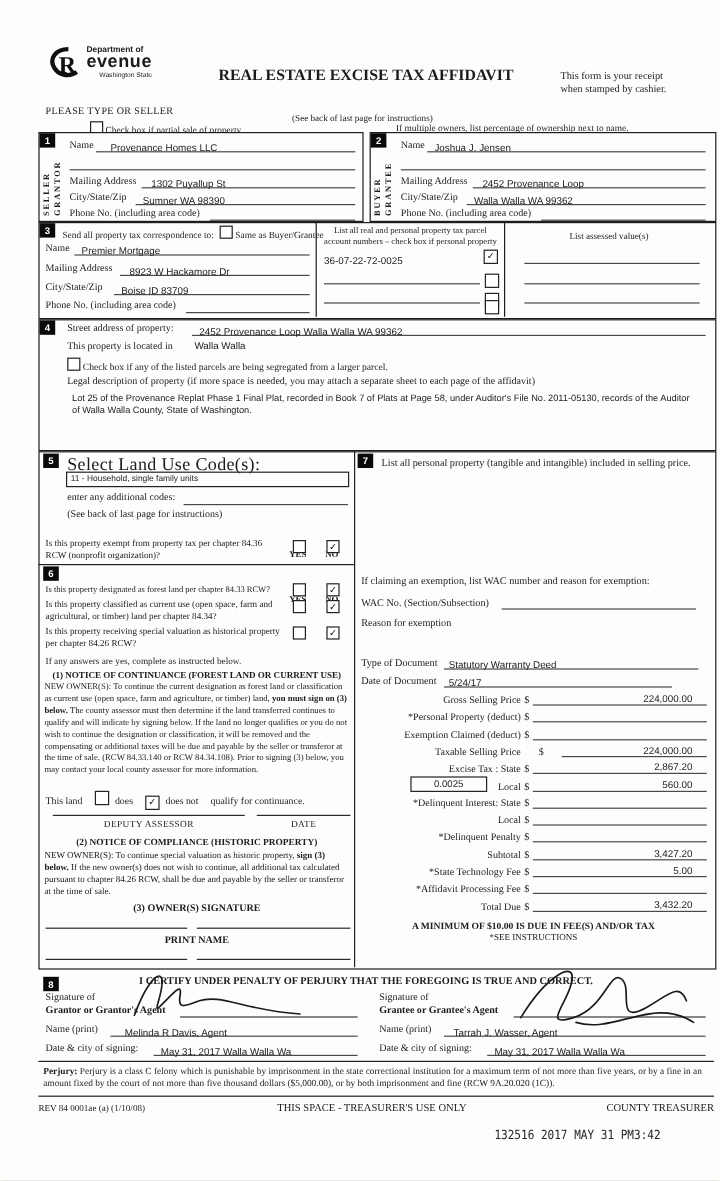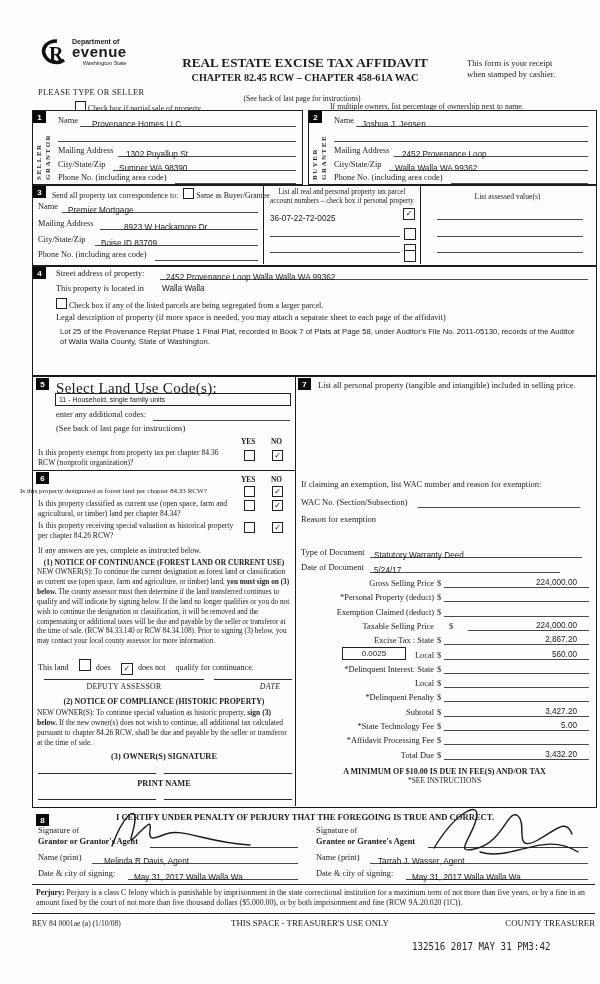--- a/index.html
+++ b/index.html
@@ -10,21 +10,21 @@
   .ctr{text-align:center;}
   .numbox{position:absolute;width:13px;height:12px;background:#0a0a0a;color:#fff;font-family:"Liberation Sans",sans-serif;font-size:8px;font-weight:bold;display:flex;align-items:center;justify-content:center;z-index:3;}
   .cb{display:inline-block;width:9px;height:9px;border:1px solid #222;font-family:"DejaVu Sans",sans-serif;font-size:8px;line-height:9px;text-align:center;vertical-align:-1px;background:#fff;color:#111;}
   .cb.big{width:10px;height:10px;line-height:10px;}
   .ul{border-bottom:1px solid #4a4a4a;}
   .box{position:absolute;border:1.4px solid #1d1d1d;background:#fdfdfb;}
   .thin{border-width:1px;}
   .vwrap{position:absolute;display:flex;}
   .vtxt{writing-mode:vertical-rl;transform:rotate(180deg);font-size:7px;font-weight:bold;letter-spacing:1.5px;line-height:9px;}
   .lab{font-size:8.4px;}
-  .sm{font-size:7.4px;}
+  .sm{font-size:7.4px;margin-top:20px;}
   .val{font-family:"Liberation Sans",sans-serif;font-size:8.2px;white-space:nowrap;}
   .mrow{position:absolute;left:300px;width:289px;height:13px;display:flex;align-items:flex-end;font-size:8.4px;}
   .mlabel{flex:0 0 134px;text-align:right;white-space:nowrap;}
   .mdollar{flex:0 0 10px;text-align:center;}
   .mline{flex:1;border-bottom:1px solid #4a4a4a;text-align:right;}
   .mval{font-family:"Liberation Sans",sans-serif;font-size:8.2px;padding-right:12px;}
   .ratebox{display:inline-block;border:1.2px solid #222;width:62px;text-align:center;font-family:"Liberation Sans",sans-serif;font-size:8px;line-height:11px;margin-right:9px;}
   .qtext{font-size:7.6px;line-height:1.3;}
   .para{font-size:7.25px;line-height:9.9px;text-align:left;}
   .sigpath{stroke:#1a1a1a;stroke-width:1.4;fill:none;stroke-linecap:round;}
@@ -44,21 +44,20 @@
       <div style="margin-left:2px;">
         <div class="sans b" style="font-size:7px;">Department of</div>
         <div class="sans b" style="font-size:15px;margin-top:-2px;letter-spacing:.5px;">evenue</div>
         <div class="sans" style="font-size:5.6px;text-align:right;">Washington State</div>
       </div>
     </div>
   </div>
   <div class="abs lab" style="left:38px;top:88px;letter-spacing:.3px;">PLEASE TYPE OR SELLER</div>
 
   <div class="abs b ctr" style="left:150px;top:55px;width:310px;font-size:13.2px;">REAL ESTATE EXCISE TAX AFFIDAVIT</div>
-  <div class="abs b ctr" style="left:150px;top:72px;width:310px;font-size:10.2px;">CHAPTER 82.45 RCW – CHAPTER 458-61A WAC</div>
 
   <div class="abs" style="left:467px;top:58px;font-size:8.6px;line-height:11px;">
     <div>This form is your receipt</div>
     <div>when stamped by cashier.</div>
   </div>
 
   <div class="abs ctr" style="left:32px;top:94px;width:540px;font-size:7.6px;">(See back of last page for instructions)</div>
 
   <div class="abs" style="left:75px;top:101px;font-size:7.8px;">
     <span class="cb"></span>
@@ -103,21 +102,21 @@
   <div class="abs" style="left:420px;top:185px;width:1px;height:79px;background:#1d1d1d;"></div>
   <div class="numbox" style="left:33px;top:186px;">3</div>
   <div class="abs" style="left:52px;top:188px;font-size:7.8px;">
     <span>Send all property tax correspondence to:</span>
     <span class="cb" style="margin-left:3px;"></span>
     <span>Same as Buyer/Grantee</span>
   </div>
   <div class="abs lab" style="left:38px;top:202px;">Name</div>
   <div class="abs ul" style="left:62px;top:199px;width:196px;height:13px;"><span class="val" style="margin-left:6px;">Premier Mortgage</span></div>
   <div class="abs lab" style="left:38px;top:219px;">Mailing Address</div>
-  <div class="abs ul" style="left:100px;top:216px;width:158px;height:13px;"><span class="val" style="margin-left:24px;">8923 W Hackamore Dr</span></div>
+  <div class="abs ul" style="left:100px;top:216px;width:158px;height:13px;"><span class="val" style="margin-left:8px;">8923 W Hackamore Dr</span></div>
   <div class="abs lab" style="left:38px;top:235px;">City/State/Zip</div>
   <div class="abs ul" style="left:95px;top:232px;width:163px;height:13px;"><span class="val" style="margin-left:6px;">Boise ID 83709</span></div>
   <div class="abs lab" style="left:38px;top:250px;">Phone No. (including area code)</div>
   <div class="abs ul" style="left:155px;top:248px;width:103px;height:12px;"></div>
 
   <div class="abs ctr" style="left:267px;top:188px;width:150px;font-size:7.2px;line-height:8.6px;">List all real and personal property tax parcel account numbers – check box if personal property</div>
   <div class="abs" style="left:270px;top:207px;width:145px;height:12px;">
     <span class="val">36-07-22-72-0025</span>
     <span class="cb big" style="position:absolute;right:0;top:1px;">✓</span>
   </div>
@@ -162,21 +161,21 @@
   <div class="abs sm b" style="left:271px;top:437px;">NO</div>
   <div class="abs qtext" style="left:38px;top:448px;width:198px;">Is this property exempt from property tax per chapter 84.36 RCW (nonprofit organization)?</div>
   <span class="cb abs" style="left:244px;top:450px;"></span>
   <span class="cb abs" style="left:272px;top:450px;">✓</span>
 
   <div class="abs" style="left:32px;top:470px;width:263px;height:1px;background:#1d1d1d;"></div>
   <div class="numbox" style="left:36px;top:472px;">6</div>
   <div class="abs sm b" style="left:241px;top:475px;">YES</div>
   <div class="abs sm b" style="left:271px;top:475px;">NO</div>
 
-  <div class="abs qtext" style="left:20px;top:487px;width:202px;font-size:7.1px;white-space:nowrap;">Is this property designated as forest land per chapter 84.33 RCW?</div>
+  <div class="abs qtext" style="left:38px;top:487px;width:202px;font-size:7.1px;white-space:nowrap;">Is this property designated as forest land per chapter 84.33 RCW?</div>
   <span class="cb abs" style="left:244px;top:486px;"></span>
   <span class="cb abs" style="left:272px;top:486px;">✓</span>
 
   <div class="abs qtext" style="left:38px;top:499px;width:202px;">Is this property classified as current use (open space, farm and agricultural, or timber) land per chapter 84.34?</div>
   <span class="cb abs" style="left:244px;top:500px;"></span>
   <span class="cb abs" style="left:272px;top:500px;">✓</span>
 
   <div class="abs qtext" style="left:38px;top:521px;width:202px;">Is this property receiving special valuation as historical property per chapter 84.26 RCW?</div>
   <span class="cb abs" style="left:244px;top:522px;"></span>
   <span class="cb abs" style="left:272px;top:522px;">✓</span>
@@ -190,21 +189,21 @@
     <span class="cb big" style="margin:0 3px 0 8px;"></span>
     <span>does</span>
     <span class="cb big" style="margin:0 3px 0 8px;">✓</span>
     <span>does not</span>
     <span style="margin-left:8px;">qualify for continuance.</span>
   </div>
 
   <div class="abs" style="left:44px;top:678px;width:160px;border-bottom:1.2px solid #2a2a2a;height:1px;"></div>
   <div class="abs" style="left:214px;top:678px;width:78px;border-bottom:1.2px solid #2a2a2a;height:1px;"></div>
   <div class="abs ctr" style="left:44px;top:682px;width:160px;font-size:7.8px;letter-spacing:.3px;">DEPUTY ASSESSOR</div>
-  <div class="abs ctr" style="left:231px;top:682px;width:78px;font-size:7.8px;letter-spacing:.3px;font-style:italic;">DATE</div>
+  <div class="abs ctr" style="left:214px;top:682px;width:78px;font-size:7.8px;letter-spacing:.3px;">DATE</div>
 
   <div class="abs b ctr" style="left:34px;top:697px;width:260px;font-size:7.8px;">(2) NOTICE OF COMPLIANCE (HISTORIC PROPERTY)</div>
   <div class="abs para" style="left:37px;top:708px;width:254px;font-size:7.5px;line-height:10px;"><span>NEW OWNER(S): To continue special valuation as historic property, </span><span class="b">sign (3) below.</span><span> If the new owner(s) does not wish to continue, all additional tax calculated pursuant to chapter 84.26 RCW, shall be due and payable by the seller or transferor at the time of sale.</span></div>
 
   <div class="abs b ctr" style="left:34px;top:752px;width:260px;font-size:8.4px;">(3) OWNER(S) SIGNATURE</div>
   <div class="abs" style="left:38px;top:772px;width:118px;border-bottom:1.2px solid #2a2a2a;height:1px;"></div>
   <div class="abs" style="left:164px;top:772px;width:128px;border-bottom:1.2px solid #2a2a2a;height:1px;"></div>
   <div class="abs b ctr" style="left:34px;top:779px;width:260px;font-size:8.4px;">PRINT NAME</div>
   <div class="abs" style="left:38px;top:798px;width:118px;border-bottom:1.2px solid #2a2a2a;height:1px;"></div>
   <div class="abs" style="left:164px;top:798px;width:128px;border-bottom:1.2px solid #2a2a2a;height:1px;"></div>

